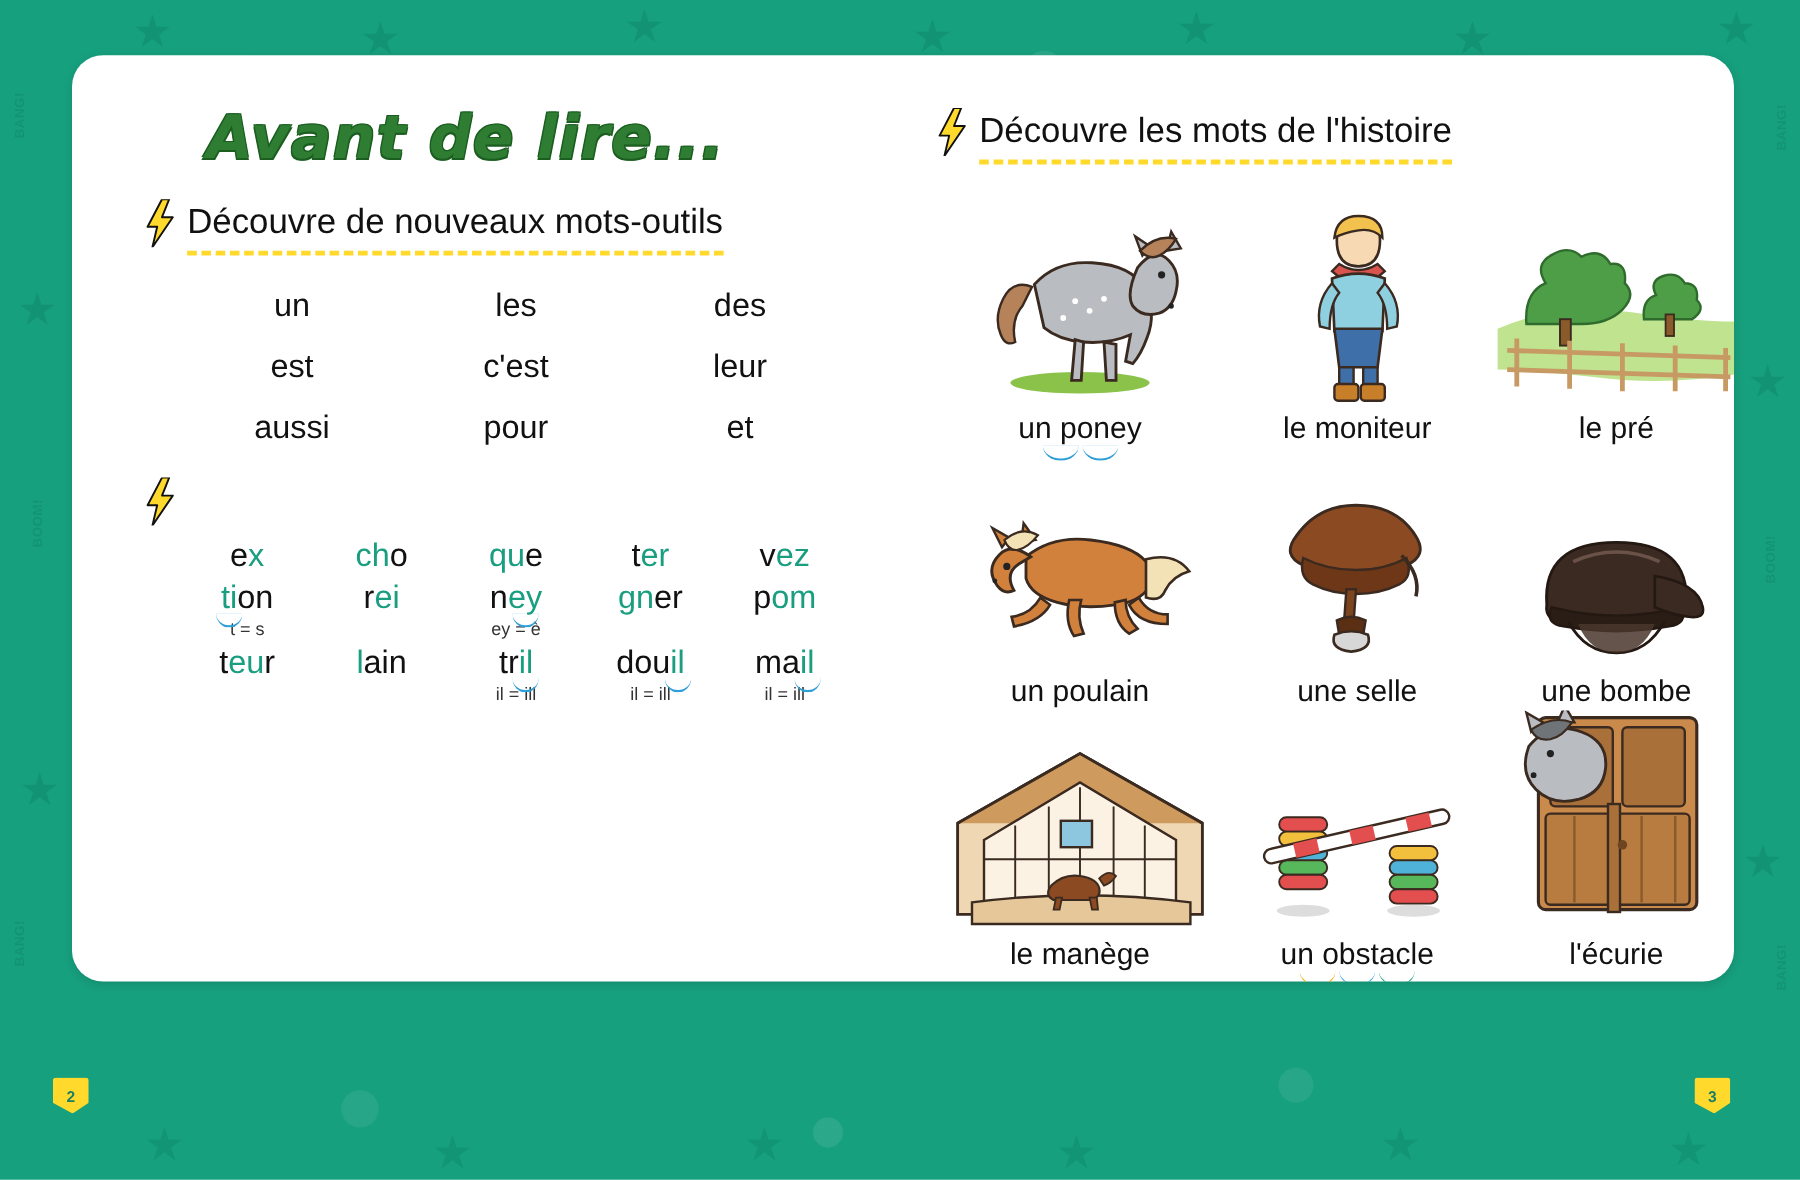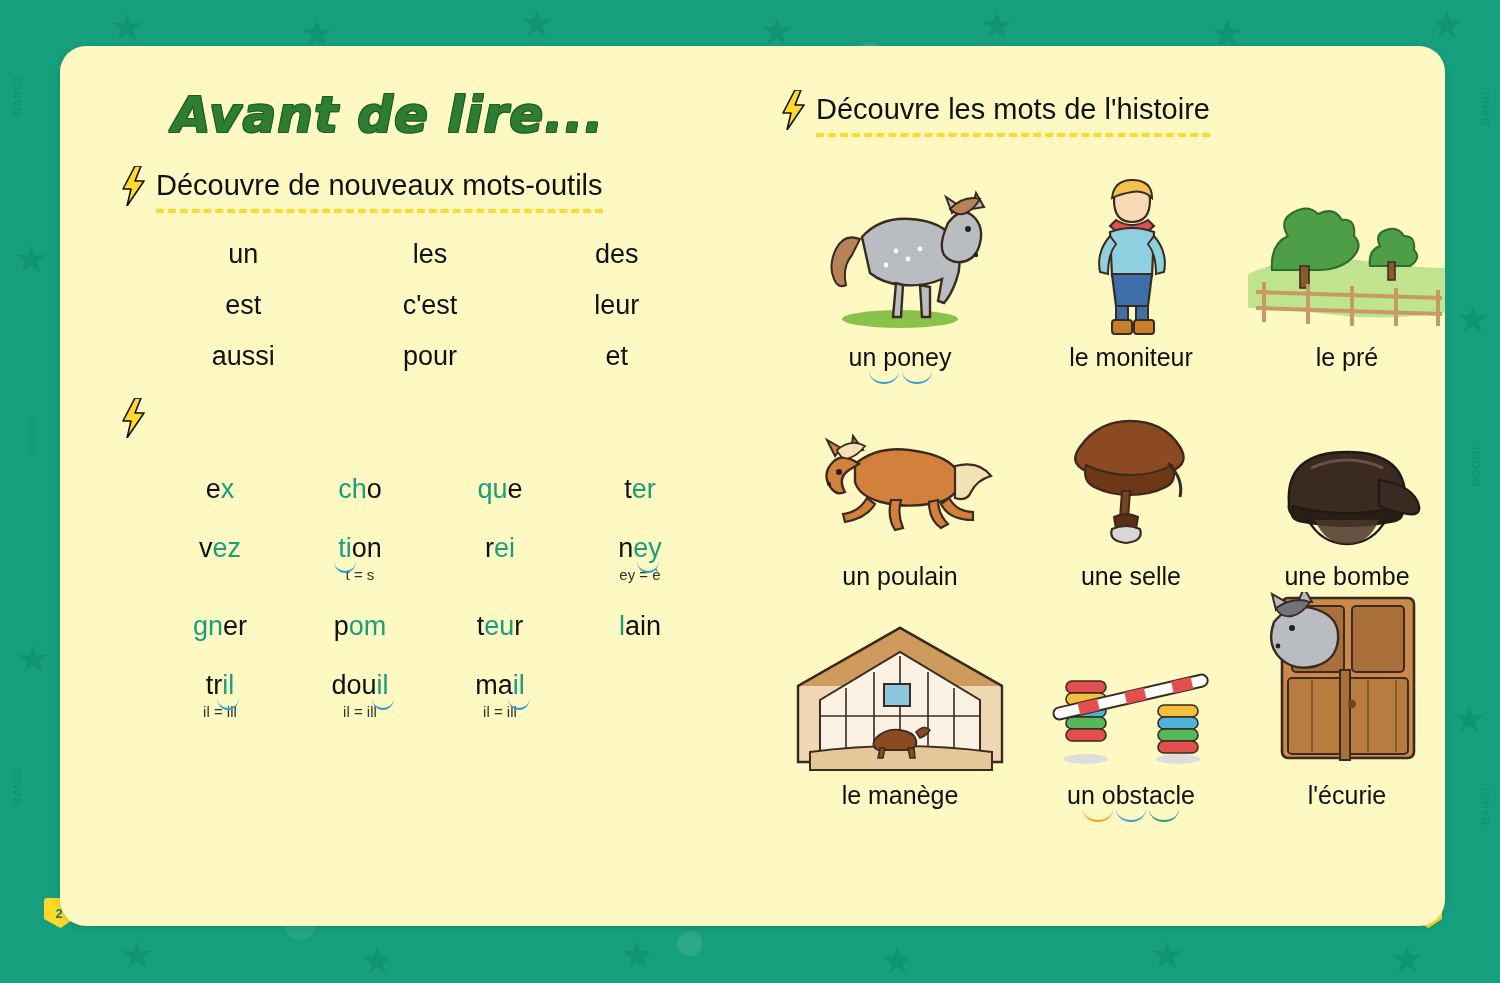--- a/index.html
+++ b/index.html
@@ -52,22 +52,22 @@
     transform: rotate(-90deg);
     user-select: none;
   }
 
   
   .sheet {
     position: absolute;
     left: 60px;
     top: 46px;
     width: 1385px;
-    height: 880px;
-    background: #fef9c3;
+    height: 772px;
+    background: #ffffff;
     border-radius: 26px;
     box-shadow: 0 2px 8px rgba(0,0,0,0.12);
     overflow: hidden;
   }
 
   .page-num {
     position: absolute;
     width: 30px;
     height: 30px;
     background: #ffd92b;
@@ -137,26 +137,26 @@
     row-gap: 20px;
     text-align: center;
     font-size: 27px;
     color: #111;
     margin: 26px 0 30px 0;
     padding: 0 30px;
   }
 
   .syll-grid {
     display: grid;
-    grid-template-columns: repeat(4, 1fr);
-    row-gap: 28px;
+    grid-template-columns: repeat(5, 1fr);
+    row-gap: 4px;
     text-align: center;
     font-size: 27px;
     color: #111;
-    margin: 36px 0 0 0;
+    margin: 10px 0 0 0;
     padding: 0 30px;
   }
   .syll { position: relative; display: inline-block; }
   .hl { color: #1a9e80; }
   .note {
     display: block;
     font-size: 15px;
     color: #333;
     margin-top: 2px;
   }

